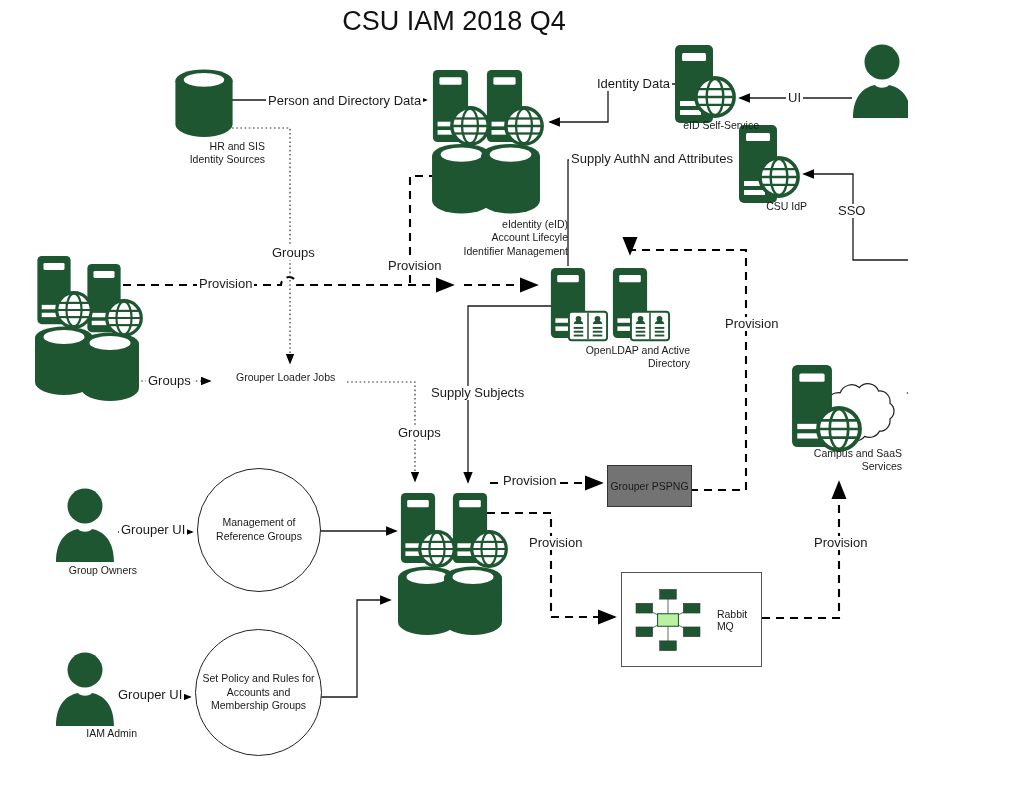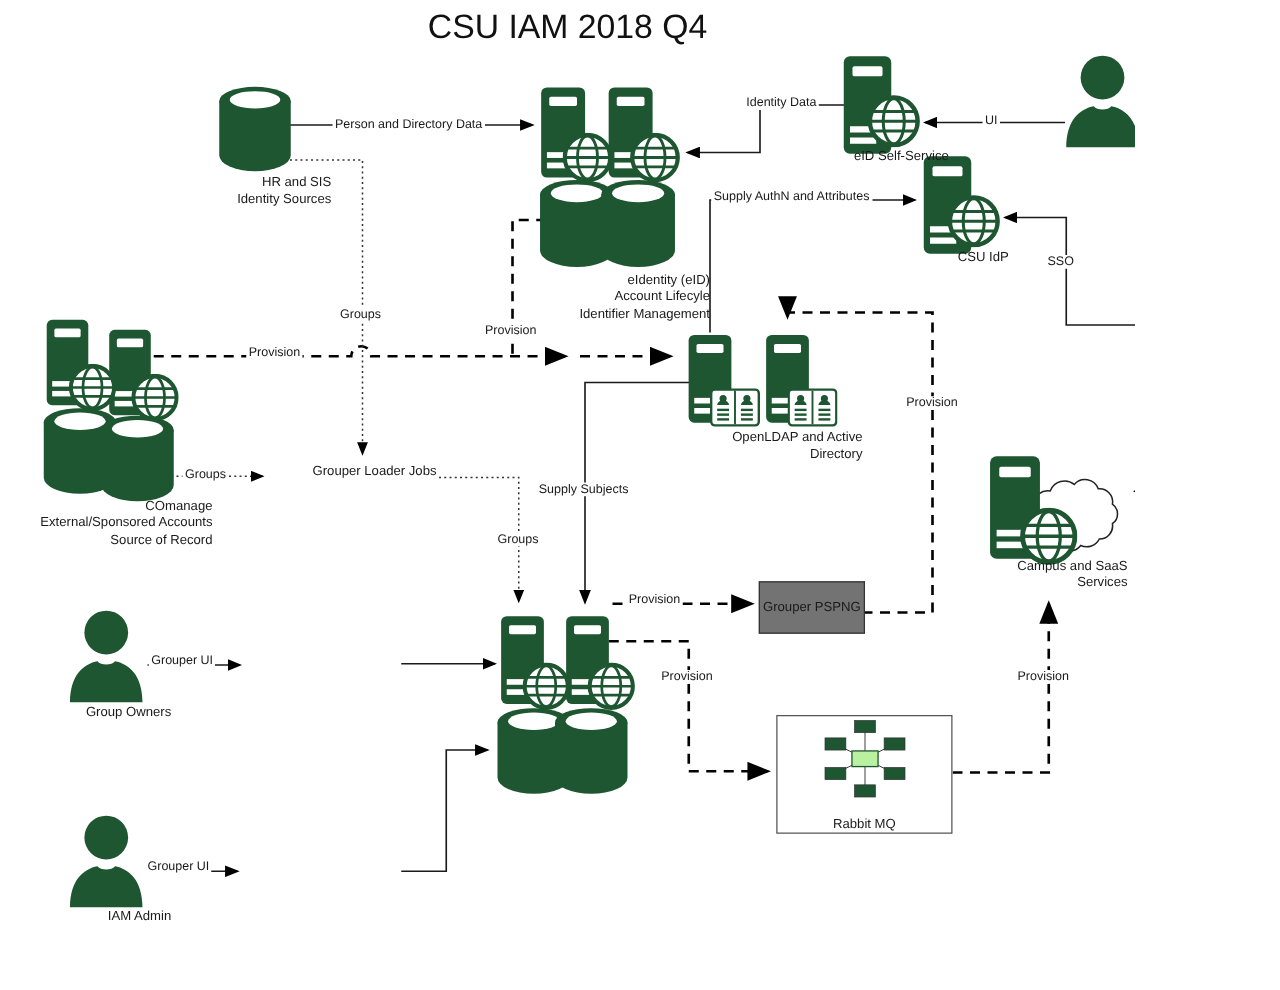--- a/index.html
+++ b/index.html
@@ -2,34 +2,34 @@
 <html><head>
 <meta charset="utf-8">
 <style>
   html,body { margin:0; padding:0; background:#fff; }
   .canvas { position:relative; width:908px; height:792px; background:#fff;
             font-family:"Liberation Sans", sans-serif; overflow:hidden;border-radius:16px; }
   .title { position:absolute; left:0; right:0; top:6px; text-align:center;
            font-size:27px; color:#111; }
   svg.layer { position:absolute; left:0; top:0; }
   svg.node { position:absolute; }
-  .elabel { position:absolute; font-size:10px; color:#1a1a1a; background:#fff;
+  .elabel { position:absolute; font-size:13px; color:#1a1a1a; background:#fff;
             padding:0 2px; white-space:nowrap; line-height:1.1; }
   .nlabel { position:absolute; font-size:10.5px; color:#1a1a1a; text-align:right;
             white-space:pre-line; line-height:1.28; }
   .textnode { position:absolute; font-size:10.5px; color:#1a1a1a; white-space:nowrap; background:#fff; padding:0 2px;}
   .circle-node { position:absolute; border:1.3px solid #222; border-radius:50%;
             background:#fff; display:flex; align-items:center; justify-content:center;
             font-size:10.5px; text-align:center; white-space:pre-line; line-height:1.3;
             color:#1a1a1a; box-sizing:border-box; padding:6px; }
   .box-node { position:absolute; border:1px solid #333; background:#737373;
             display:flex; align-items:center; justify-content:center;
             font-size:10.5px; color:#1a1a1a; box-sizing:border-box; }
   .rabbit-box { position:absolute; border:1.4px solid #555; background:#fff;
-            display:flex; flex-direction:column; align-items:center; justify-content:center;
+            display:flex; flex-direction:row; align-items:center; justify-content:center;
             gap:14px; font-size:10.5px; color:#1a1a1a; box-sizing:border-box; }
 </style>
 </head>
 <body>
 
 <div class="canvas">
 
   <svg width="0" height="0" style="position:absolute" aria-hidden="true">
     <defs>
       <marker id="ah" viewBox="0 0 10 8" markerWidth="9" markerHeight="7.2" refX="8.5" refY="4" orient="auto-start-reverse">
@@ -198,44 +198,46 @@
   </svg>
 
   <svg class="node" style="left:53px;top:486px" width="64" height="76">
     <use href="#personsym" width="64" height="76"></use>
   </svg>
 
   <svg class="node" style="left:53px;top:650px" width="64" height="76">
     <use href="#personsym" width="64" height="76"></use>
   </svg>
 
+  <div class="circle-node" style="left:197px;top:468px;width:124px;height:124px">Management of
+Reference Groups</div>
+  <div class="circle-node" style="left:195px;top:629px;width:127px;height:127px">Set Policy and Rules for
+Accounts and
+Membership Groups</div>
 
   <div class="box-node" style="left:607px;top:465px;width:85px;height:42px">Grouper PSPNG</div>
 
   <div class="rabbit-box" style="left:621px;top:572px;width:141px;height:95px">
     <svg width="92" height="64">
       <use href="#hub" width="92" height="64"></use>
     </svg>
     <div>Rabbit MQ</div>
   </div>
 
-  <div class="textnode" style="left:248px;top:371px">Grouper Loader Jobs</div>
+  <div class="textnode" style="left:234px;top:371px">Grouper Loader Jobs</div>
 
   <div class="nlabel" style="left:141px;top:140px;width:124px">HR and SIS
 Identity Sources</div>
   <div class="nlabel" style="left:404px;top:218px;width:164px">eIdentity (eID)
 Account Lifecyle
 Identifier Management</div>
   <div class="nlabel" style="left:637px;top:119px;width:122px">eID Self-Service</div>
   <div class="nlabel" style="left:707px;top:200px;width:100px">CSU IdP</div>
   <div class="nlabel" style="left:526px;top:344px;width:164px">OpenLDAP and Active
 Directory</div>
-  <div class="nlabel" style="left:4px;top:399px;width:166px">COmanage
-External/Sponsored Accounts
-Source of Record</div>
   <div class="nlabel" style="left:778px;top:447px;width:124px">Campus and SaaS
 Services</div>
   <div class="nlabel" style="left:37px;top:564px;width:100px">Group Owners</div>
   <div class="nlabel" style="left:37px;top:727px;width:100px">IAM Admin</div>
 
   <div class="elabel" style="left:266px;top:94px">Person and Directory Data</div>
   <div class="elabel" style="left:595px;top:77px">Identity Data</div>
   <div class="elabel" style="left:786px;top:91px">UI</div>
   <div class="elabel" style="left:569px;top:152px">Supply AuthN and Attributes</div>
   <div class="elabel" style="left:836px;top:204px">SSO</div>

